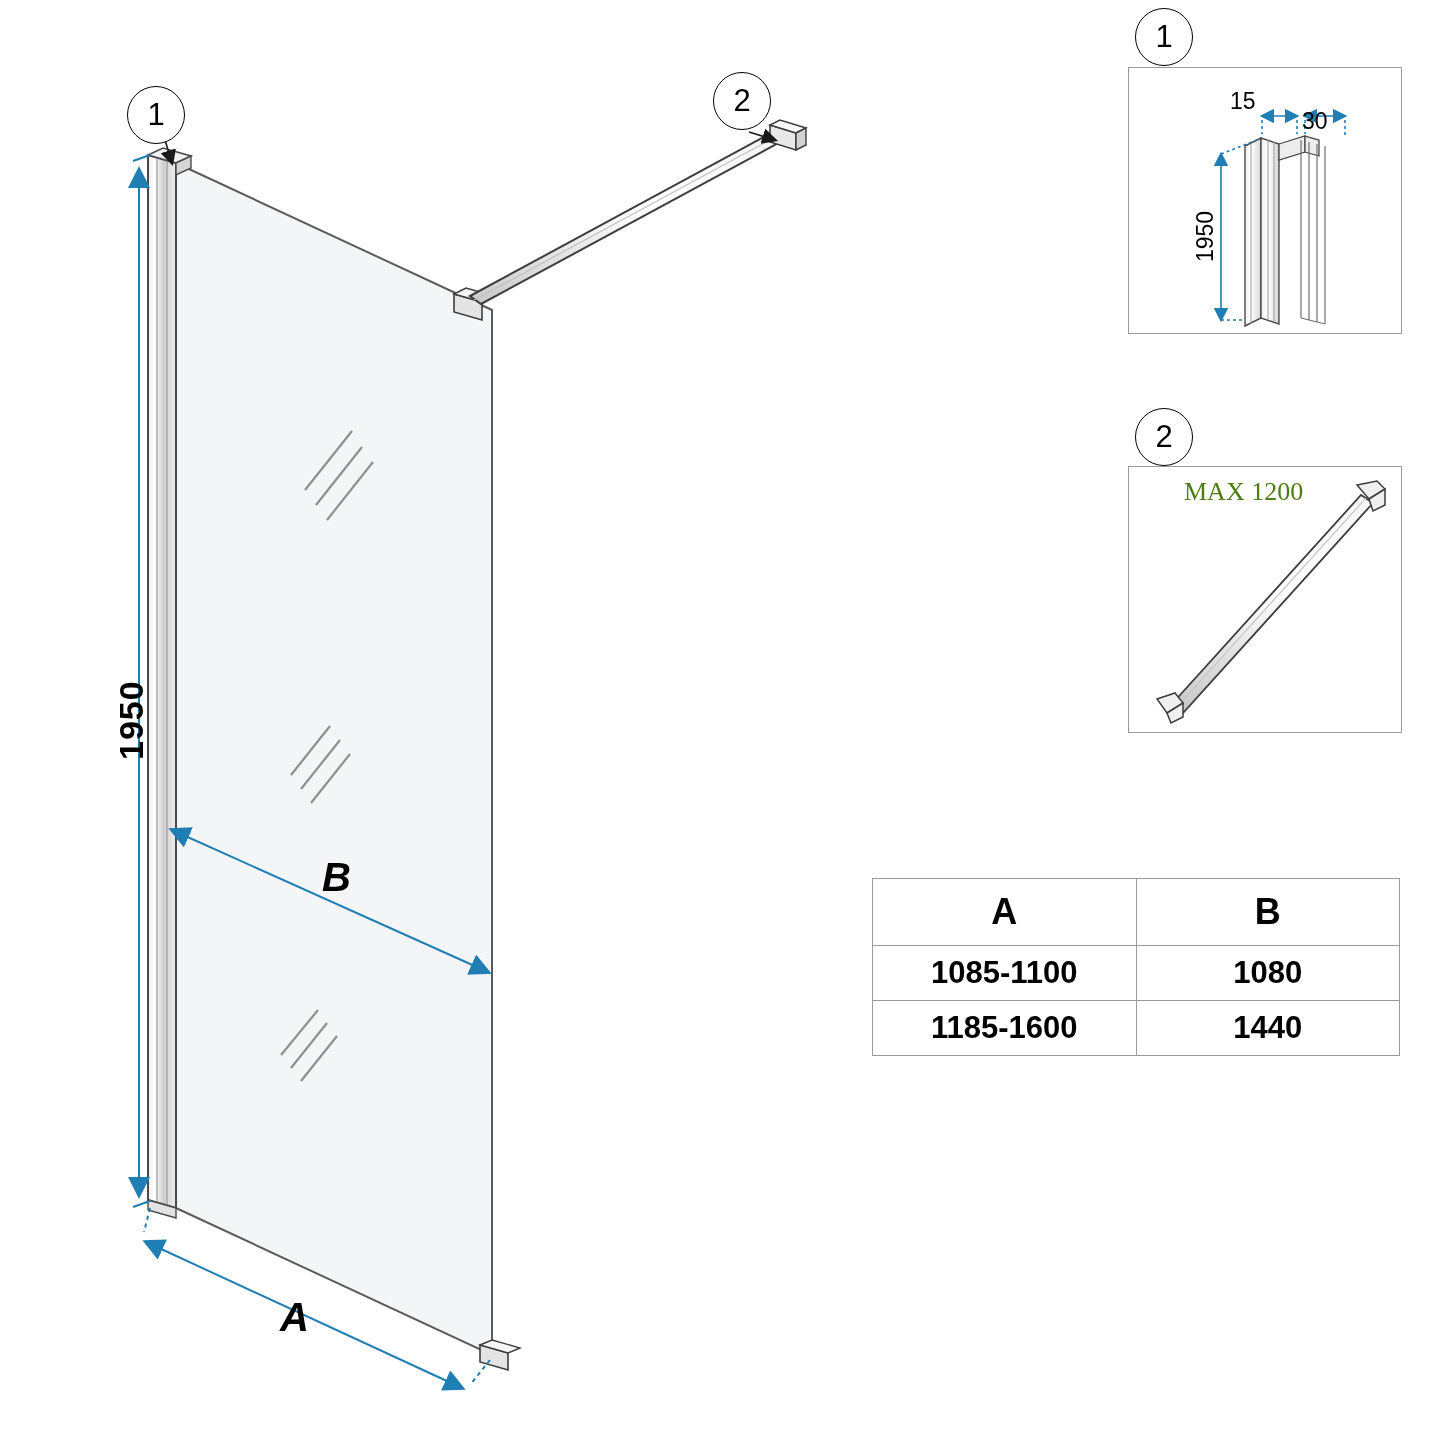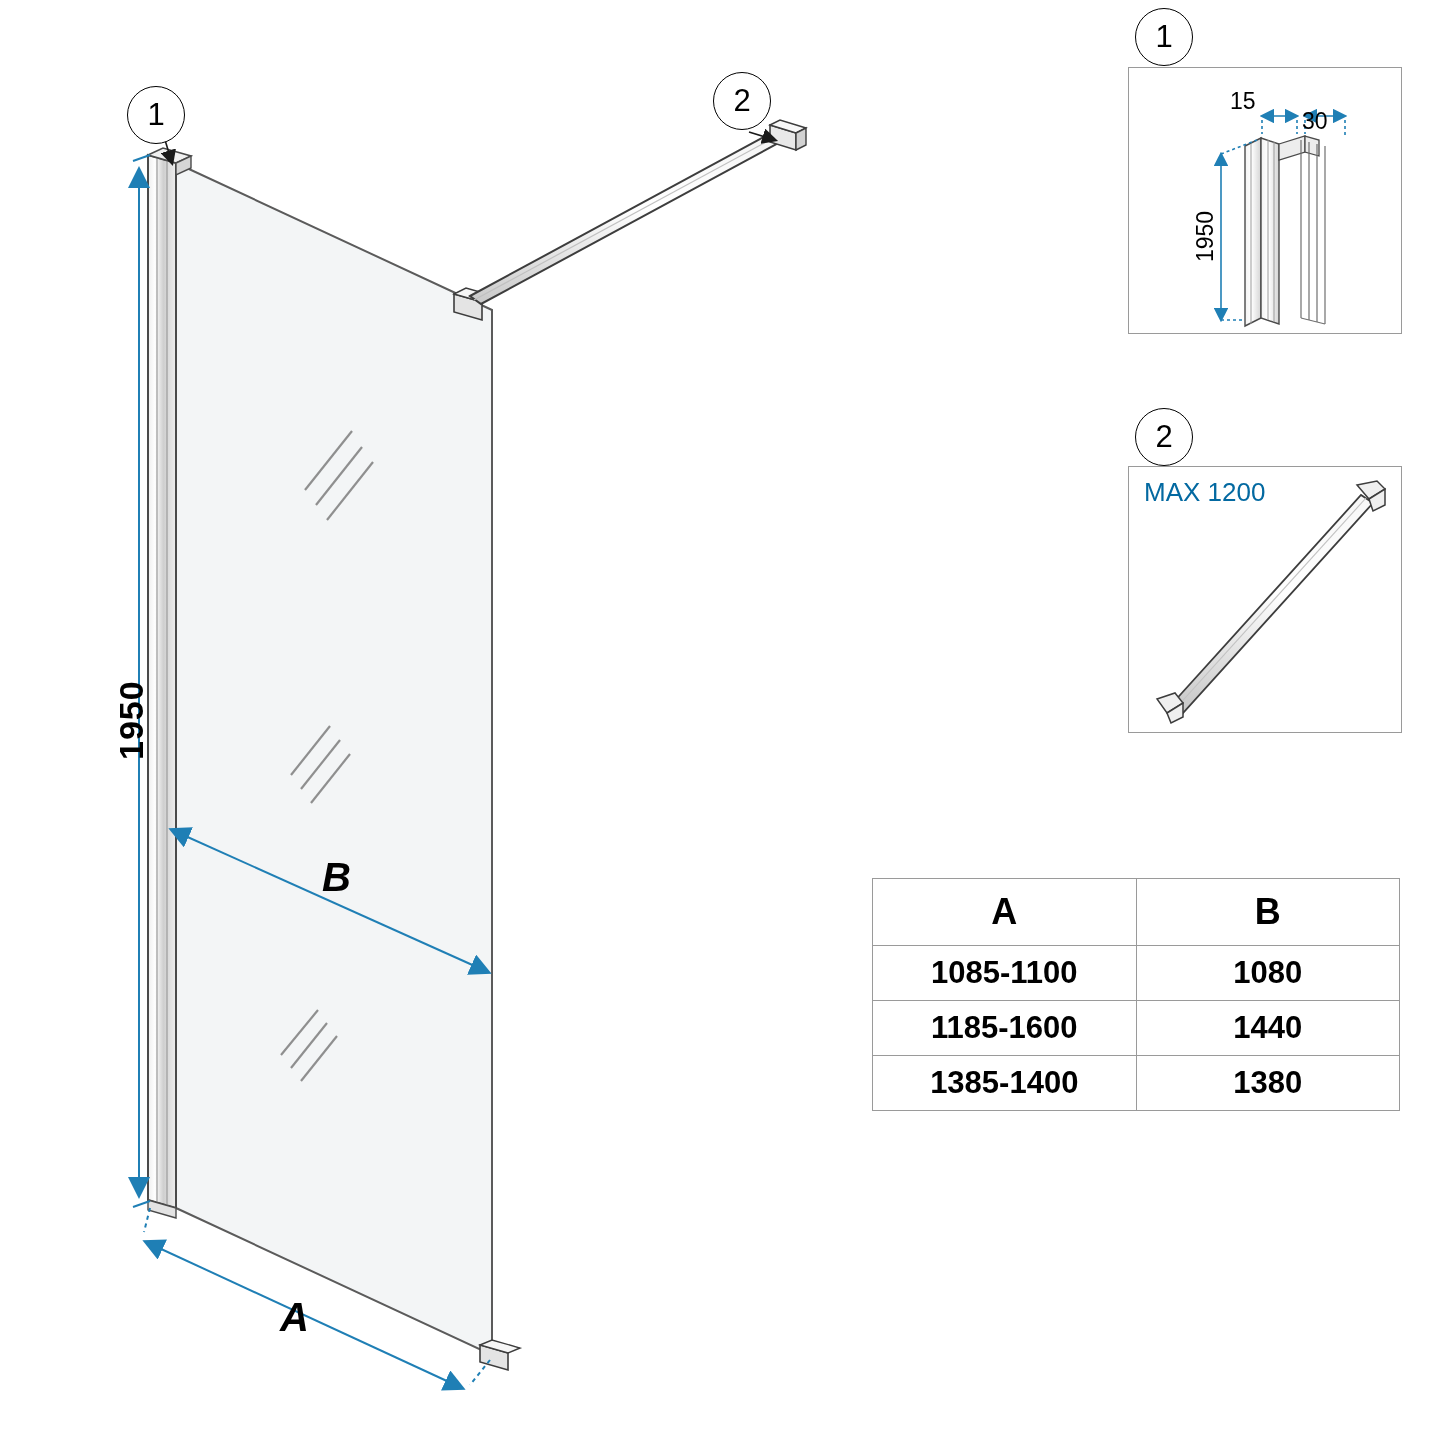--- a/index.html
+++ b/index.html
@@ -81,23 +81,24 @@
     color: #000;
   }
   .small-dim {
     position: absolute;
     font-family: "Liberation Sans", sans-serif;
     font-size: 23px;
     color: #000;
   }
   .max-label {
     position: absolute;
-    font-family: Liberation Sans, sans-serif;
+    font-family: Liberation Serif, serif;
     font-size: 26px;
-    color: #0369a1;
+    color: #4d7c0f;
+    margin-left: 40px;
   }
   .italic-dim {
     font-style: italic;
     font-weight: bold;
   }
   .rot-vert {
     transform: rotate(-90deg);
     transform-origin: left top;
   }
 </style>
@@ -296,20 +297,16 @@
     </thead>
     <tbody id="table-body">
         <tr>
           <td class="colA">1085-1100</td>
           <td class="colB">1080</td>
         </tr>
         <tr>
           <td class="colA">1185-1600</td>
           <td class="colB">1440</td>
         </tr>
-        <tr>
-          <td class="colA">1385-1400</td>
-          <td class="colB">1380</td>
-        </tr>
       </tbody>
   </table>
 
 </div>
 
 </body></html>

